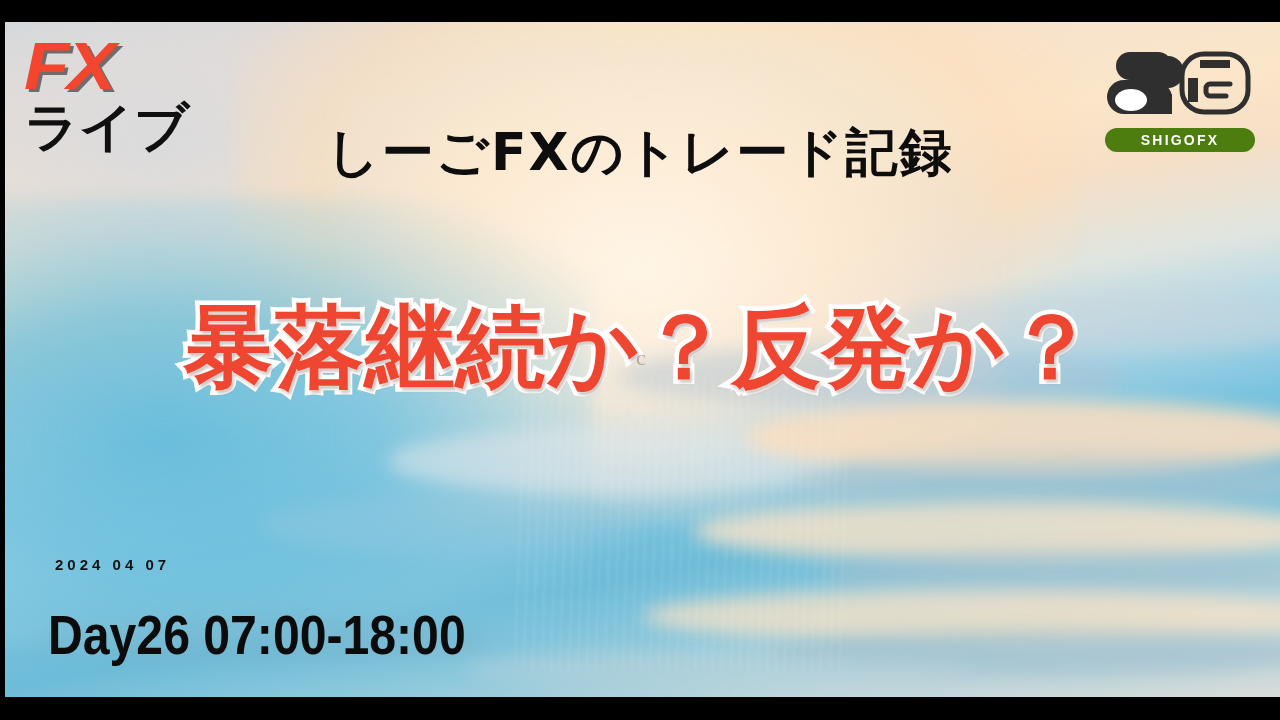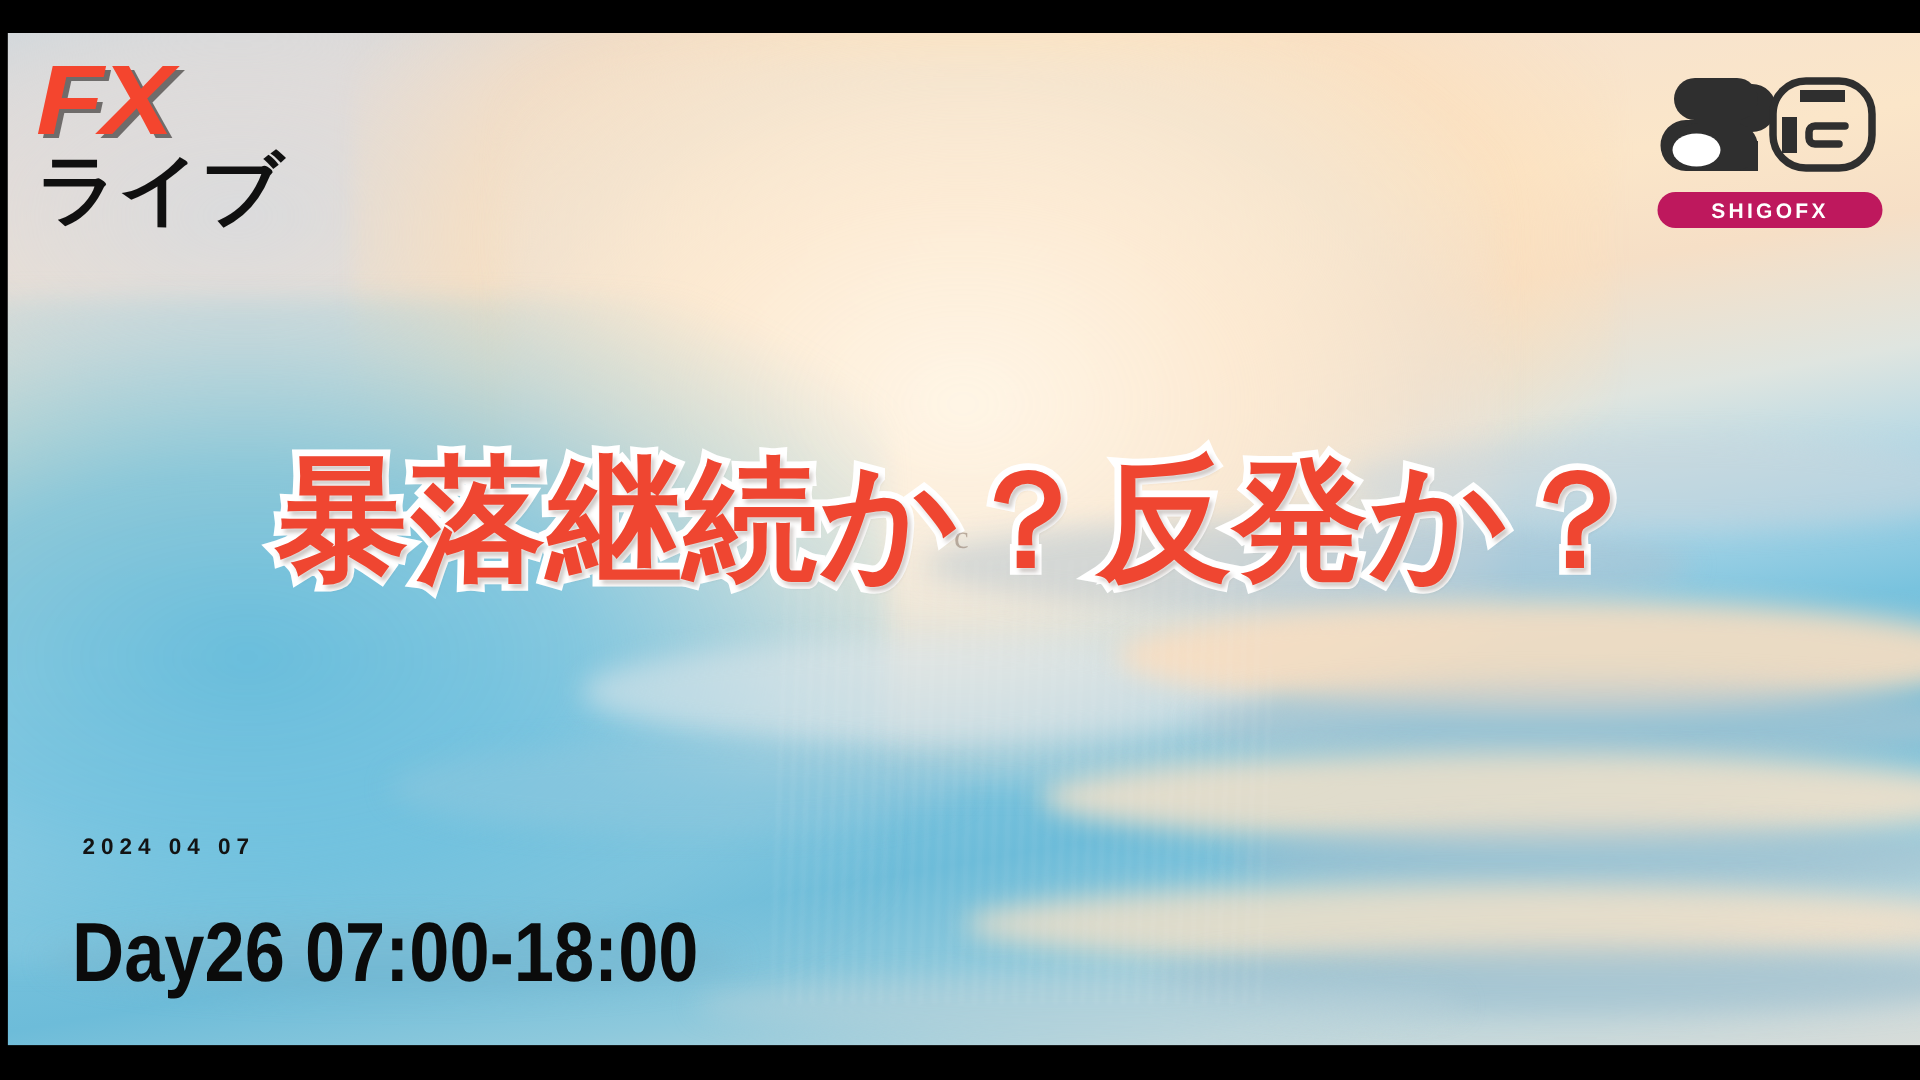--- a/index.html
+++ b/index.html
@@ -185,21 +185,21 @@
     top: 38px;
     width: 152px;
     text-align: center;
   }
   .sg-mark { display: block; }
   .sg-pill {
     margin: 2px auto 0;
     width: 150px;
     height: 24px;
     border-radius: 12px;
-    background: #be185d;
+    background: #4d7c0f;
     color: #ffffff;
     font-size: 14px;
     font-weight: bold;
     letter-spacing: 2.2px;
     line-height: 24px;
     font-family: "Liberation Sans", sans-serif;
   }
 
   
   .subtitle {
@@ -320,20 +320,21 @@
 
       <path d="M104 16 h18 a22 22 0 0 1 22 22 v14 a22 22 0 0 1 -22 22 h-22
                a22 22 0 0 1 -22 -22 v-14 a22 22 0 0 1 22 -22 z" fill="none" stroke="#2f2f2f" stroke-width="5"></path>
       <path d="M126 46 h-20 a4 4 0 0 0 -4 4 v4 a4 4 0 0 0 4 4 h16" fill="none" stroke="#2f2f2f" stroke-width="5" stroke-linecap="round"></path>
       <path d="M96 22 h30 v8 h-30 z" fill="#2f2f2f"></path>
       <path d="M84 40 h10 v24 h-10 z" fill="#2f2f2f"></path>
     </svg>
     <div class="sg-pill">SHIGOFX</div>
   </div>
 
+  <div class="subtitle">しーごFXのトレード記録</div>
 
   <div class="headline">
     <div class="hl-line hl-line-2">暴落継続か？反発か？</div>
   </div>
 
   <div class="watermark">c</div>
 
   <div class="date-line">2024 04 07</div>
   <div class="session-line">Day26 07:00-18:00</div>
 

